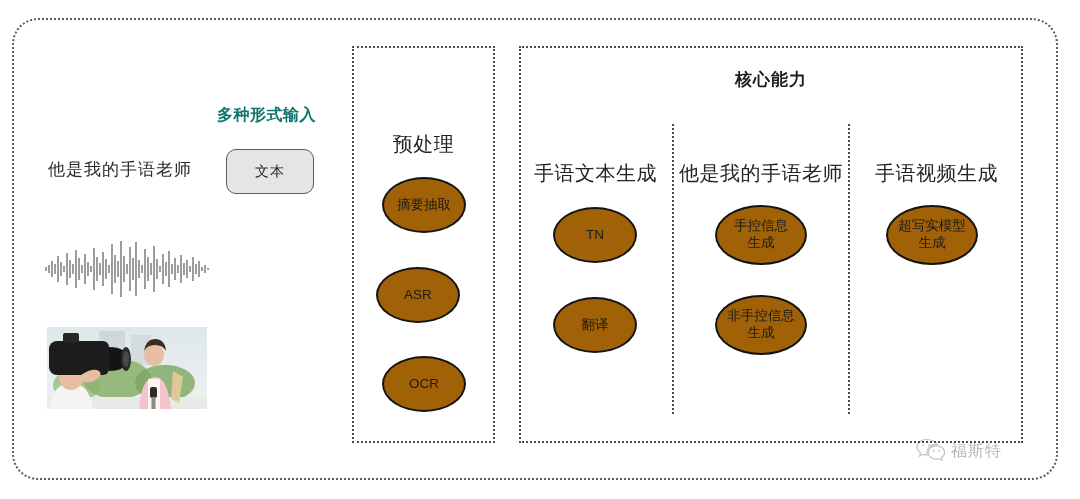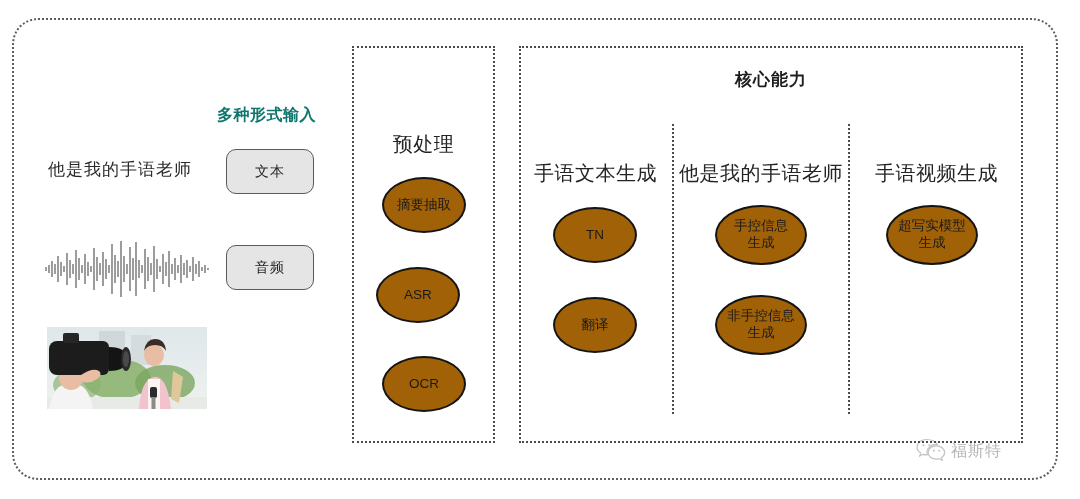--- a/index.html
+++ b/index.html
@@ -301,21 +301,20 @@
       <path d="M10 14 h46 a6 6 0 0 1 6 6 v22 a6 6 0 0 1 -6 6 h-46 a8 8 0 0 1 -8 -8 v-18 a8 8 0 0 1 8 -8 z" fill="#1c1c1c"></path>
       <rect x="16" y="6" width="16" height="10" rx="2" fill="#262626"></rect>
       <path d="M62 20 q18 0 18 12 q0 12 -18 12 z" fill="#141414"></path>
       <ellipse cx="79" cy="32" rx="5" ry="12" fill="#2a2a2a"></ellipse>
       <ellipse cx="79" cy="32" rx="3" ry="8" fill="#4a4a4a"></ellipse>
       <path d="M34 48 q12 -8 18 -4 q4 3 -2 8 q-8 6 -16 2 z" fill="#e8bda4"></path>
     </svg>
   </div>
 
   <div class="pill-btn" id="btn-text">文本</div>
-  <div class="pill-btn" id="btn-audio">音频</div>
 
   <div class="group-box" id="scene-box"></div>
   <div class="col-header" id="scene-sub">预处理</div>
 
   <div class="ellipse ell-sm" id="e-zhaiyao">摘要抽取</div>
   <div class="ellipse ell-sm" id="e-asr">ASR</div>
   <div class="ellipse ell-sm" id="e-ocr">OCR</div>
 
   <div class="group-box" id="core-box"></div>
   <div class="group-title" id="core-title" style="left:519px;width:504px;">核心能力</div>

